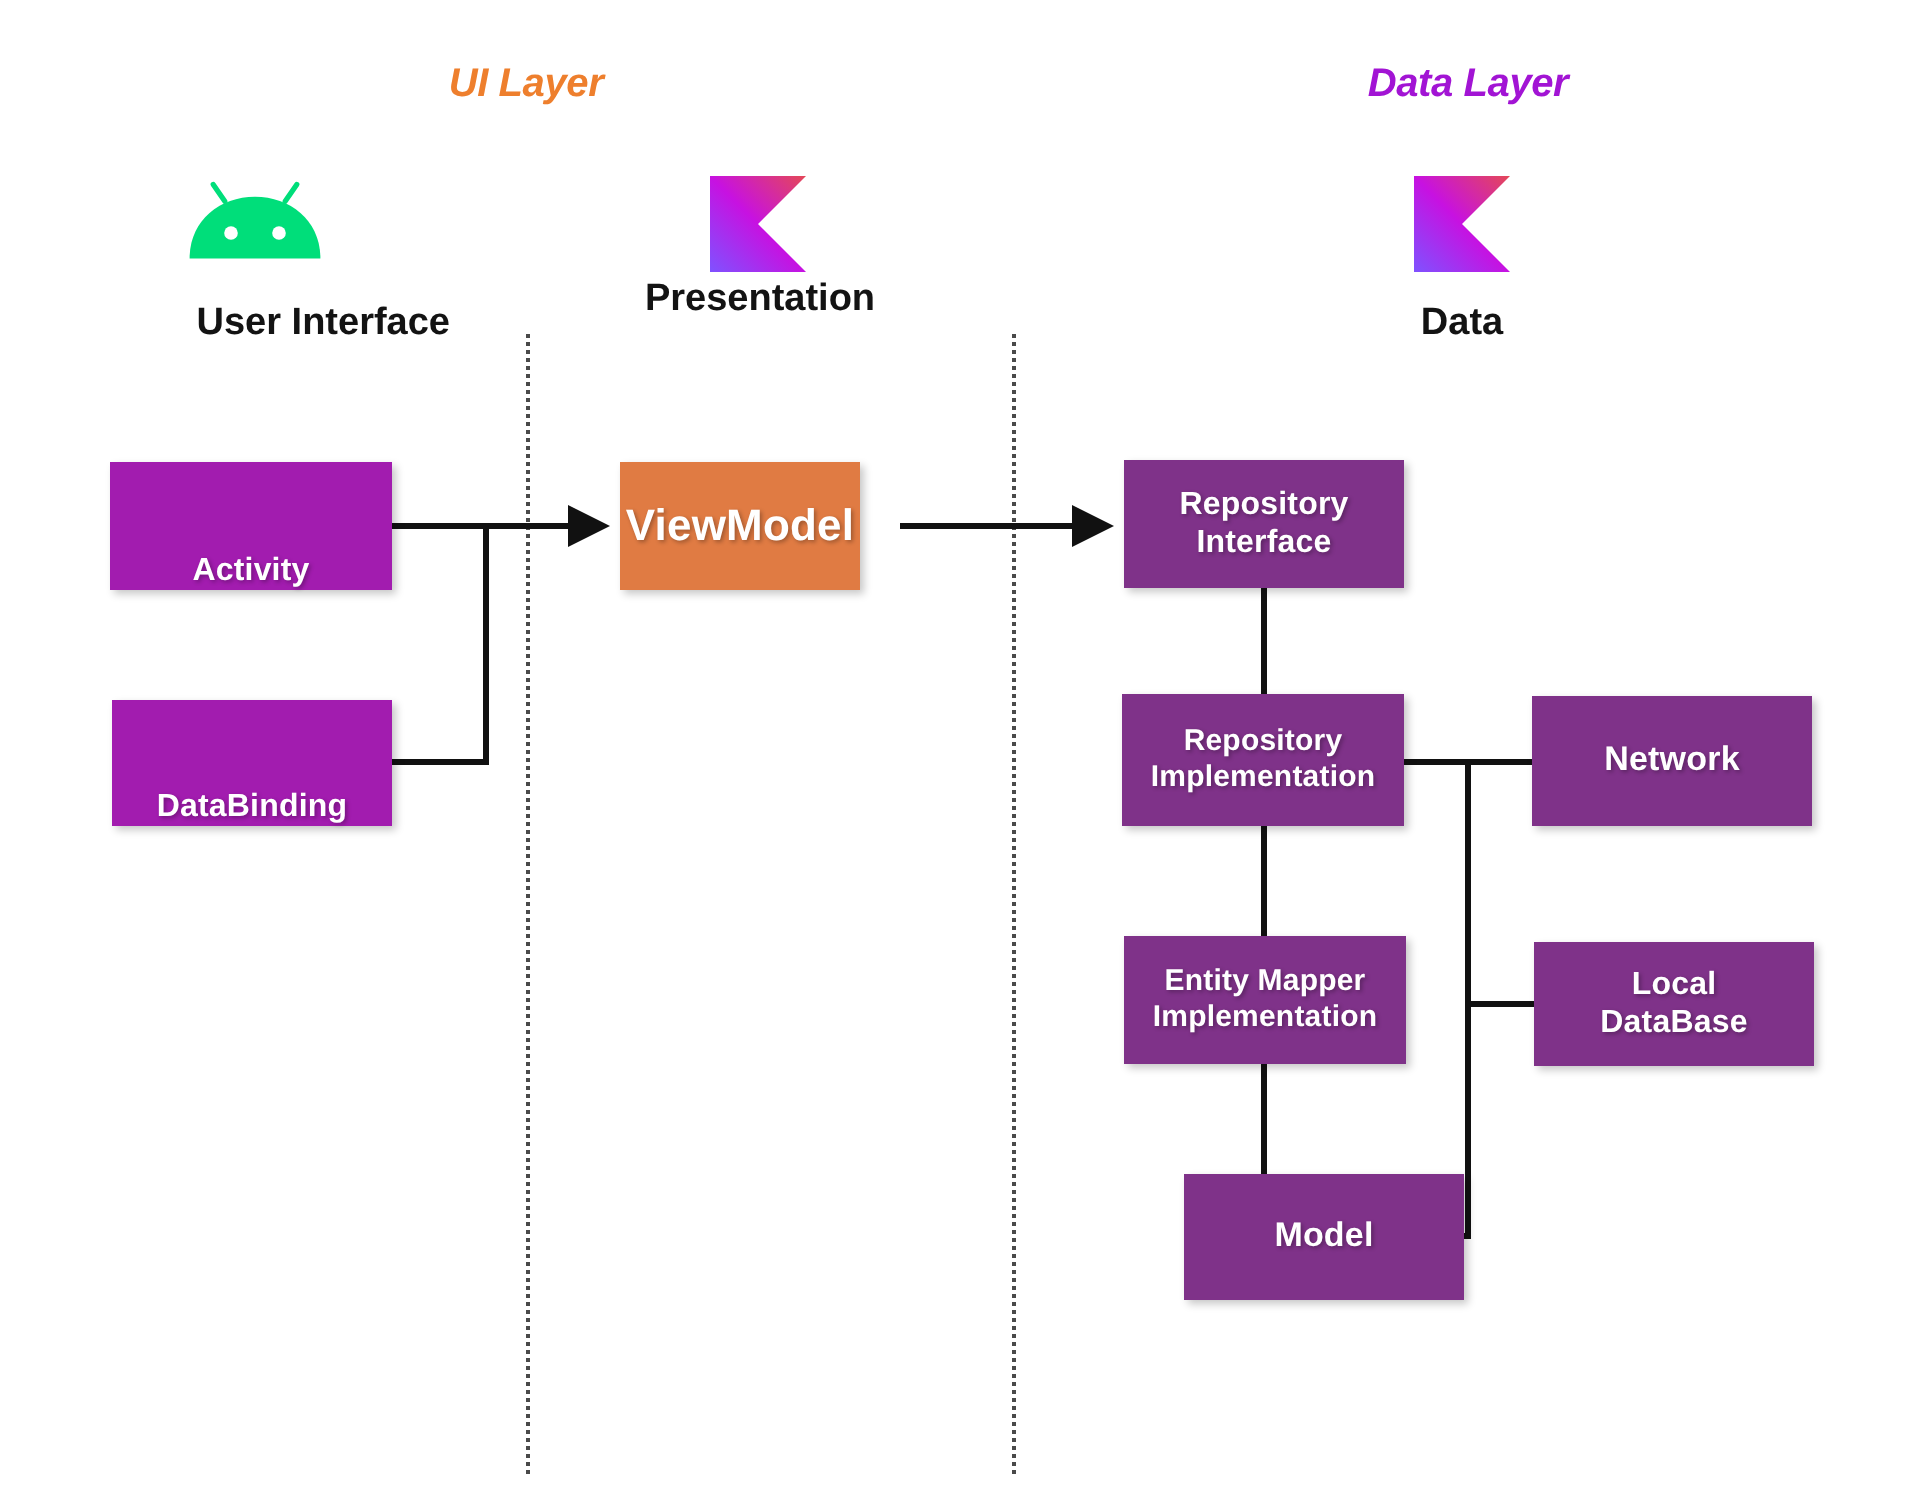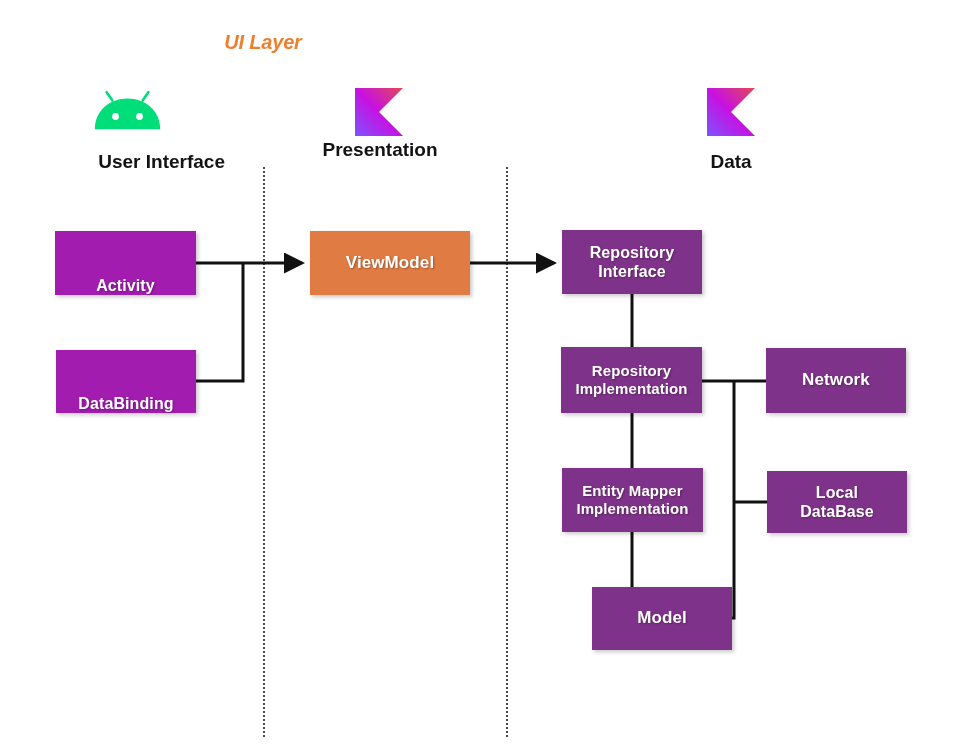--- a/index.html
+++ b/index.html
@@ -79,21 +79,21 @@
     text-shadow: 1px 1px 2px rgba(0,0,0,0.30);
     box-shadow: 2px 2px 4px rgba(0,0,0,0.22);
   }
   .node.green  { background: #a21caf; align-items: flex-end; }
   .node.orange { background: #E07B43; }
   .node.purple { background: #7F3289; }
   .node.small  { font-size: 15px; }
 
   #node-activity        { left: 55px;  top: 231px; width: 141px; height: 64px; }
   #node-databinding     { left: 56px;  top: 350px; width: 140px; height: 63px; }
-  #node-viewmodel       { left: 310px; top: 231px; width: 160px; height: 64px; font-size: 17px; }
+  #node-viewmodel       { left: 310px; top: 231px; width: 120px; height: 64px; font-size: 22px; }
   #node-repo-interface  { left: 562px; top: 230px; width: 140px; height: 64px; }
   #node-repo-impl       { left: 561px; top: 347px; width: 141px; height: 66px; }
   #node-entity-mapper   { left: 562px; top: 468px; width: 141px; height: 64px; }
   #node-model           { left: 592px; top: 587px; width: 140px; height: 63px; font-size: 17px; }
   #node-network         { left: 766px; top: 348px; width: 140px; height: 65px; font-size: 17px; }
   #node-local-db        { left: 767px; top: 471px; width: 140px; height: 62px; }
 
   
   #connectors {
     position: absolute;
@@ -109,20 +109,21 @@
     fill: none;
   }
 </style>
 </head>
 <body>
 
 <div id="canvas">
 
   <div class="layer-title" id="ui-layer-title">UI Layer</div>
 
+  <div class="layer-title" id="data-layer-title">Data Layer</div>
 
   <div class="logo" id="android-logo">
     <svg width="67" height="42" viewBox="0 0 67 42" xmlns="http://www.w3.org/2000/svg">
       <g fill="#00DE7A">
         <path d="M12.6 4.2 L18.4 12.6" stroke="#00DE7A" stroke-width="2.6" stroke-linecap="round" fill="none"></path>
         <path d="M54.4 4.2 L48.6 12.6" stroke="#00DE7A" stroke-width="2.6" stroke-linecap="round" fill="none"></path>
         <path d="M0.8 41.2 C0.8 22.6 15.5 10.4 33.5 10.4 C51.5 10.4 66.2 22.6 66.2 41.2 Z"></path>
       </g>
       <circle cx="21.5" cy="28.5" r="3.4" fill="#ffffff"></circle>
       <circle cx="45.5" cy="28.5" r="3.4" fill="#ffffff"></circle>

